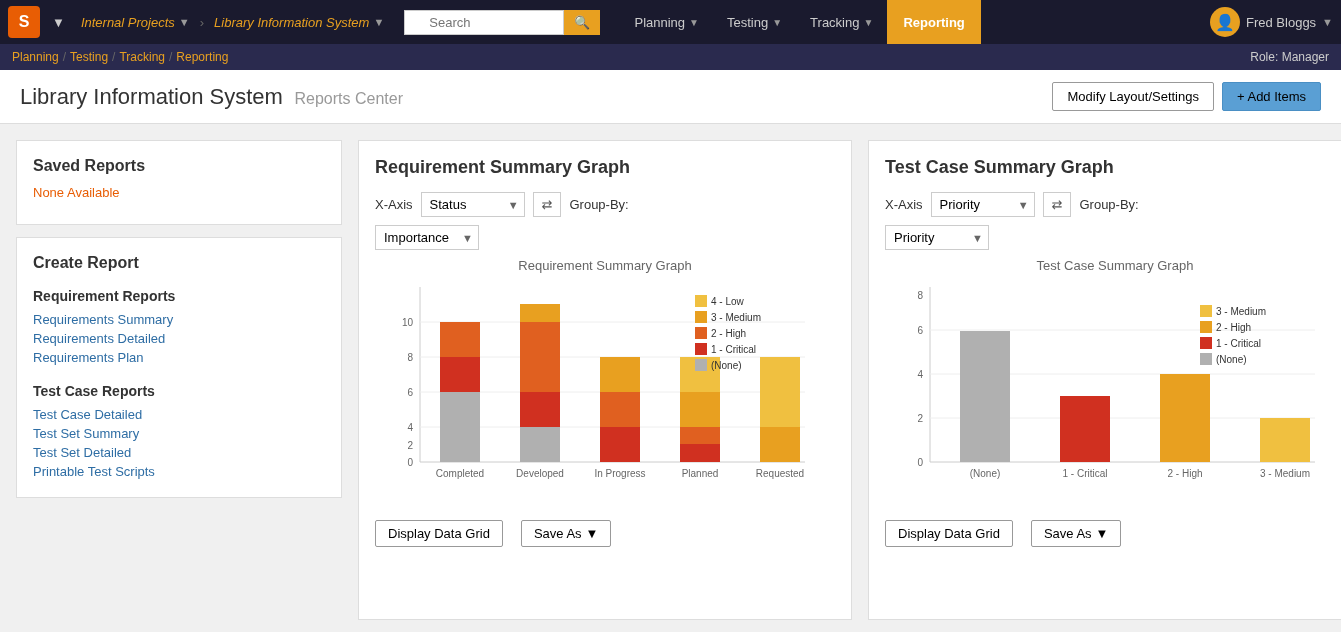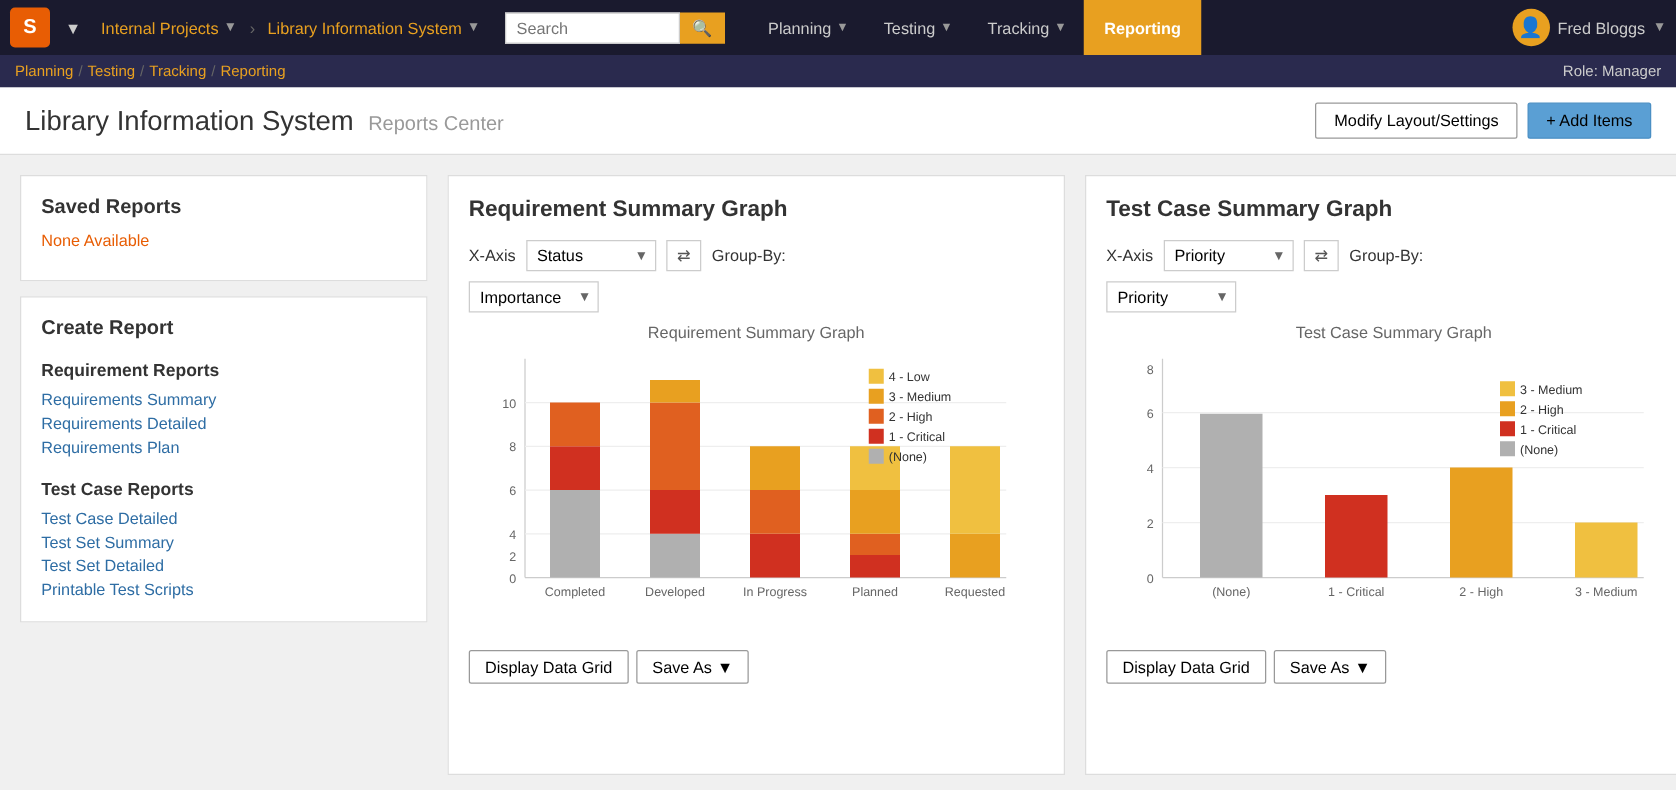--- a/index.html
+++ b/index.html
@@ -21,31 +21,31 @@
       color: white; font-weight: bold; font-size: 16px;
       margin-right: 4px;
     }
     .nav-dropdown {
       color: #ccc;
       display: flex; align-items: center; gap: 4px;
       padding: 0 8px;
       cursor: pointer;
       font-size: 13px;
     }
-    .nav-dropdown span { color: #e8a020; }
+    .nav-dropdown span { color: #e8a020; font-style: italic; }
     .nav-separator { color: #666; margin: 0 2px; }
     .nav-search-wrapper {
       display: flex; align-items: center;
       margin: 0 12px;
     }
     .nav-search {
       background: white;
       border: 1px solid #ccc;
-      padding: 4px 8px;
-      width: 140px;
+      padding: 4px 24px;
+      width: 160px;
       font-size: 13px;
       outline: none;
     }
     .nav-search-btn {
       background: #e8a020;
       border: none;
       color: white;
       padding: 5px 10px;
       cursor: pointer;
       font-size: 13px;
@@ -263,21 +263,21 @@
     }
     .chart-label {
       text-align: center;
       font-size: 13px;
       color: #666;
       margin-bottom: 4px;
     }
 
     
     .graph-actions {
-      display: flex; gap: 6px;
+      display: flex; gap: 18px;
       margin-top: 10px;
     }
     .btn-sm {
       border: 1px solid #999;
       background: white;
       padding: 5px 12px;
       cursor: pointer;
       font-size: 13px;
       border-radius: 2px;
       display: flex; align-items: center; gap: 4px;

